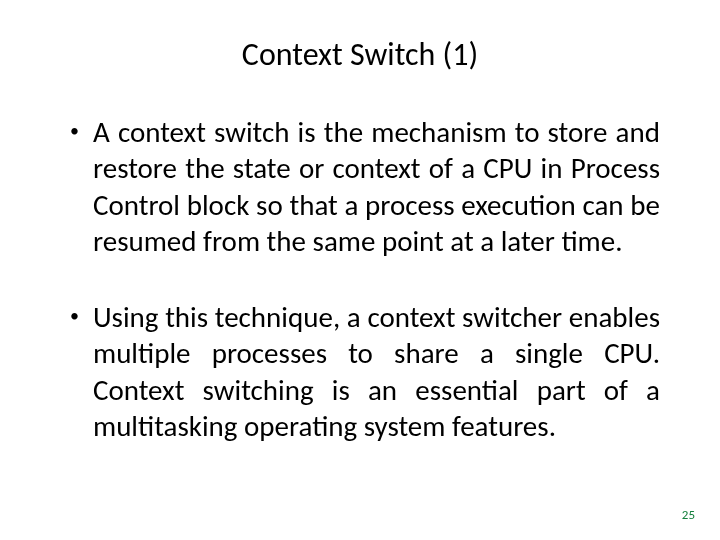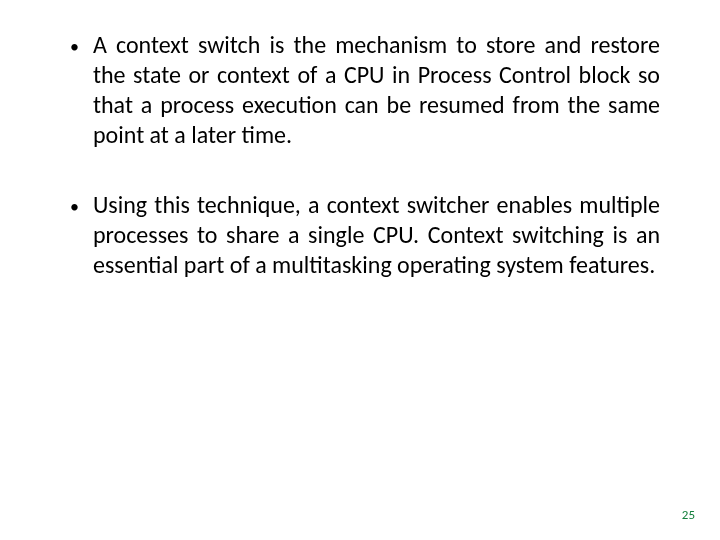--- a/index.html
+++ b/index.html
@@ -38,38 +38,39 @@
       margin-bottom: 40px;
     }
     .bullet-marker {
       font-size: 18px;
       color: #000000;
       margin-right: 14px;
       margin-top: 6px;
       flex-shrink: 0;
     }
     .bullet-text {
-      font-size: 24px;
+      font-size: 29px;
       line-height: 1.25;
       color: #000000;
       text-align: justify;
       flex: 1;
     }
     .page-number {
       position: absolute;
       bottom: 18px;
       right: 25px;
       font-size: 13px;
       color: #15803d;
     }
   </style>
 </head>
 <body>
 
 <div class="slide">
+  <h1 class="title">Context Switch (1)</h1>
 
   <div class="content">
     <div class="bullet-item">
       <span class="bullet-marker">•</span>
       <span class="bullet-text">A context switch is the mechanism to store and restore the state or context of a CPU in Process Control block so that a process execution can be resumed from the same point at a later time.</span>
     </div>
 
     <div class="bullet-item">
       <span class="bullet-marker">•</span>
       <span class="bullet-text"> Using this technique, a context switcher enables multiple processes to share a single CPU. Context switching is an essential part of a multitasking operating system features.</span>

